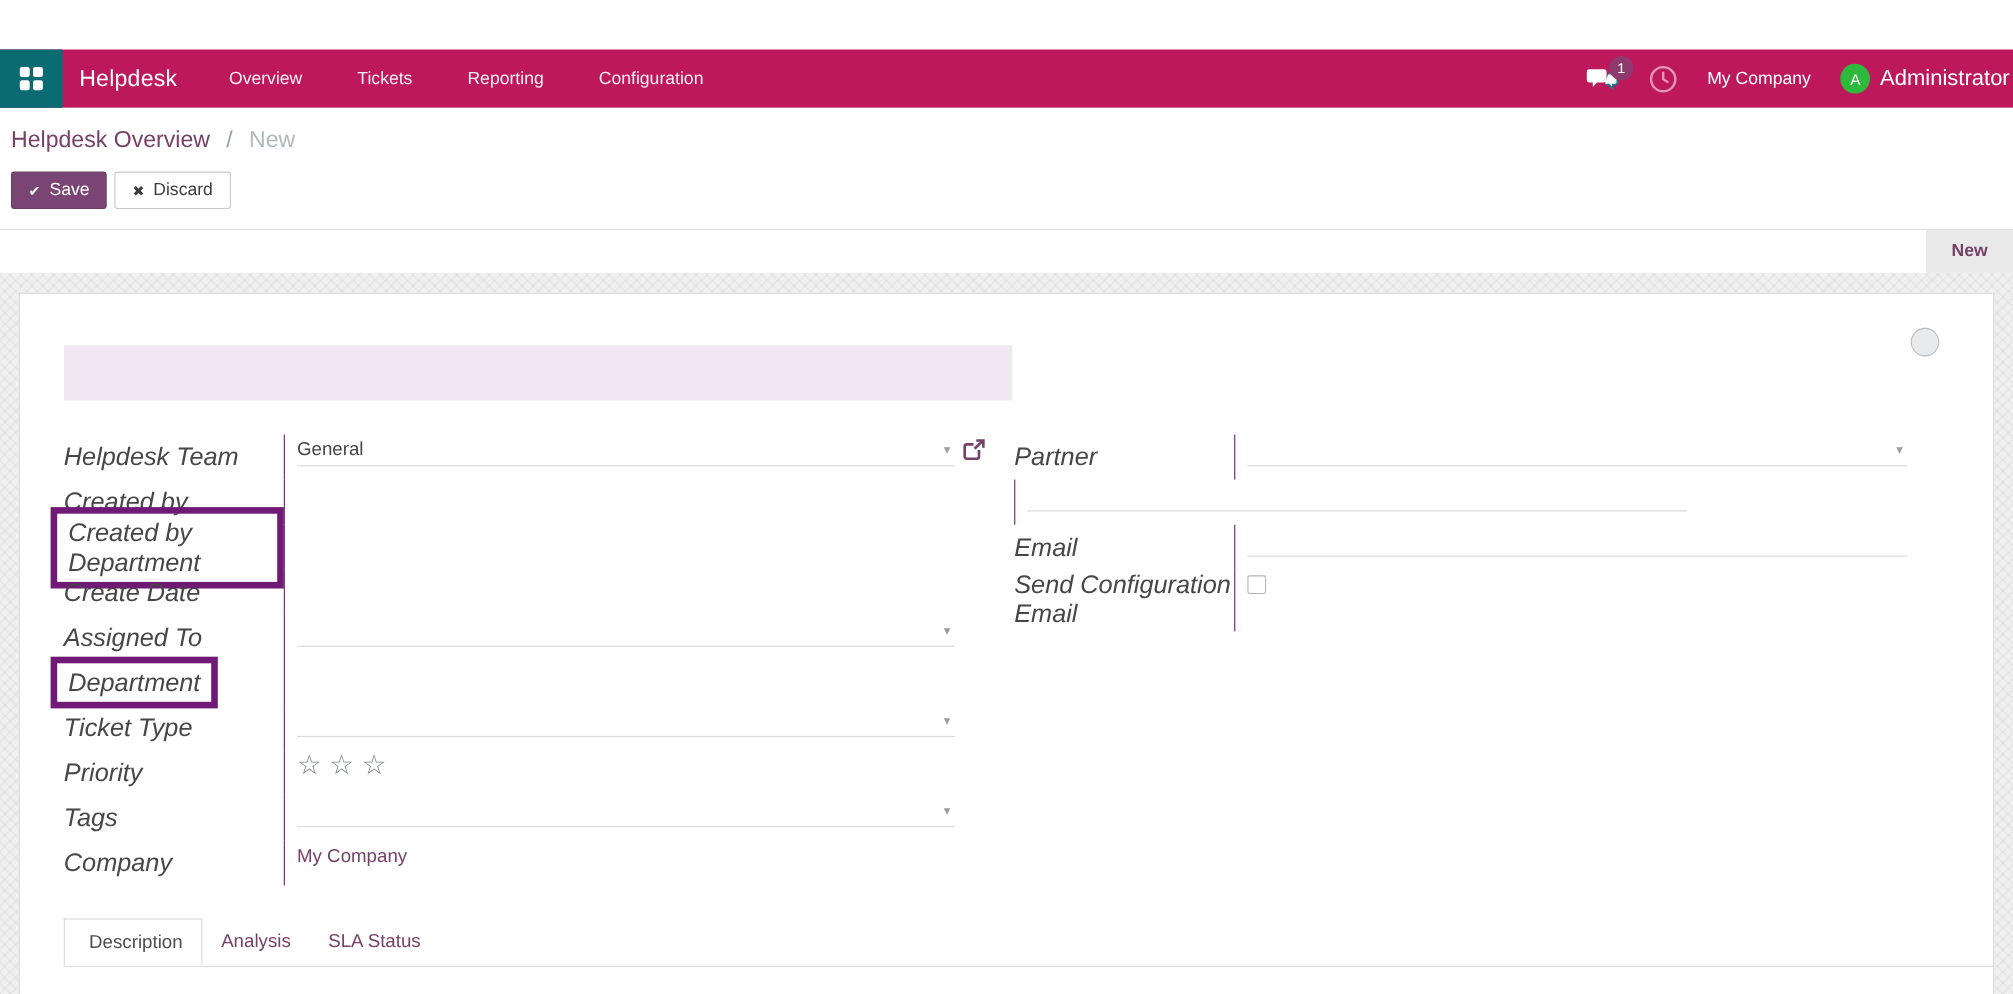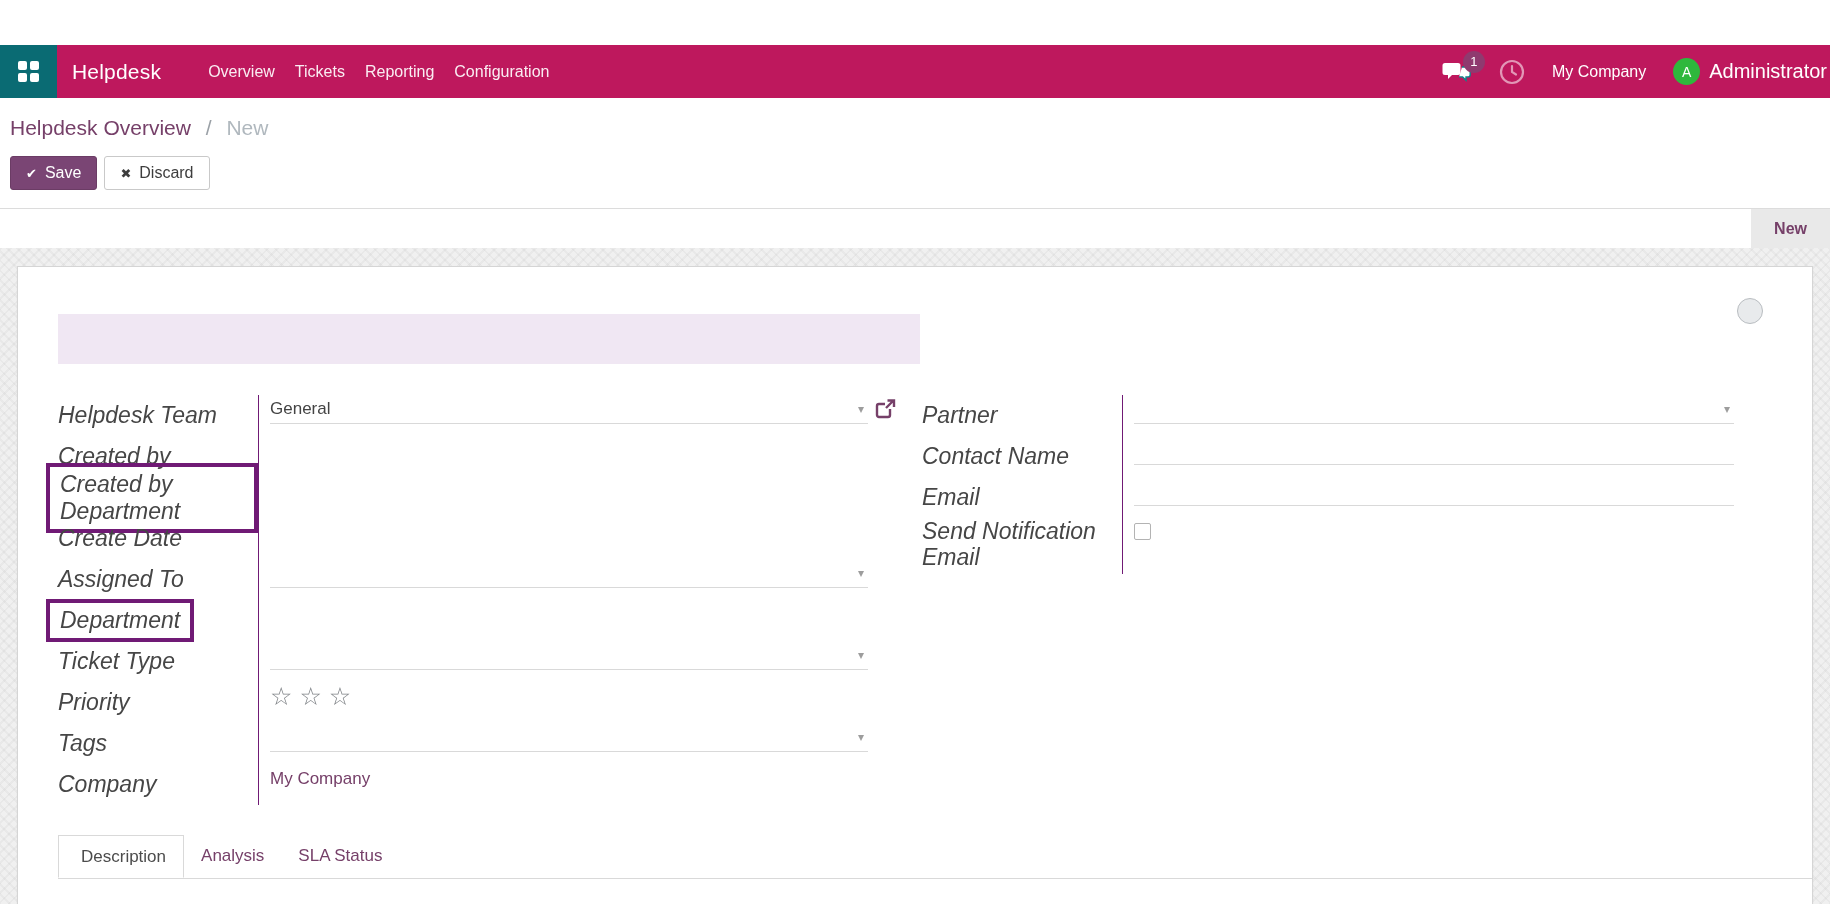--- a/index.html
+++ b/index.html
@@ -5,21 +5,21 @@
   * { margin:0; padding:0; box-sizing:border-box; }
   html,body { width:1830px; height:904px; overflow:hidden;
     font-family:"Liberation Sans", sans-serif; background:#fff; color:#4c4c4c; }
 
   
   .topbar { height:53px; background:#be185d; display:flex; align-items:center; color:#fff;margin-top:45px; }
   .apps-btn { width:57px; height:53px; background:#0a6b73; display:flex; align-items:center; justify-content:center; cursor:pointer; }
   .apps-grid { width:21px; height:21px; display:grid; grid-template-columns:9px 9px; grid-template-rows:9px 9px; gap:3px; }
   .apps-grid span { background:#fff; border-radius:2px; }
   .brand { font-size:21px; margin-left:15px; letter-spacing:.2px; cursor:pointer; }
-  .menus { display:flex; margin-left:47px; gap:20px; font-size:16px; }
+  .menus { display:flex; margin-left:47px; gap:50px; font-size:16px; }
   .menus .menu-item { color:rgba(255,255,255,.92); cursor:pointer; line-height:53px; }
   .topbar-right { margin-left:auto; display:flex; align-items:center; gap:27px; padding-right:3px; }
   .msg-wrap { position:relative; cursor:pointer; width:30px; height:26px; }
   .msg-badge { position:absolute; top:-8px; right:-13px; min-width:22px; height:22px; border-radius:50%;
     background:#8f3a6f; color:#fff; font-size:13px; display:flex; align-items:center; justify-content:center; }
   .clock-wrap { cursor:pointer; display:flex; }
   .company-switch { font-size:16px; cursor:pointer; }
   .user-menu { display:flex; align-items:center; gap:9px; cursor:pointer; }
   .avatar { width:27px; height:27px; border-radius:50%; background:#2eb83c; color:#fff; font-size:14px;
     display:flex; align-items:center; justify-content:center; }
@@ -66,21 +66,21 @@
   .o-label { width:200px; display:flex; align-items:center; font-size:23px; color:#464646;font-style:italic; }
   .o-row.tall .o-label { align-items:flex-start; line-height:26px; }
   .o-cell { flex:1; border-left:1px solid #701a75; padding-left:11px; display:flex; align-items:flex-start; }
   .o-input { width:598px; height:29px; border-bottom:1px solid #d9d9d9; display:flex; align-items:center;
     font-size:17px; color:#444; cursor:pointer; }
   .group-right .o-input { width:600px; }
   .o-input.no-line { border-bottom:none; cursor:default; }
   .o-value { flex:1; }
   .caret-icon { color:#9d9d9d; font-size:12px; margin-right:4px; }
   .ext-link { margin-left:7px; margin-top:3px; cursor:pointer; display:flex; }
-  .red-outline { border:4px solid #701a75; padding:4px 10px; margin-left:-12px; display:inline-block; }
+  .red-outline { border:6px solid #701a75; padding:4px 10px; margin-left:-12px; display:inline-block; }
   .stars { display:flex; gap:7px; font-size:25px; color:#808488; }
   .stars span { cursor:pointer; line-height:29px; }
   .link-val { color:#764069; font-size:17px; cursor:pointer; line-height:29px; }
   .o-checkbox { width:17px; height:17px; border:1px solid #b3b3b3; border-radius:2px; background:#fff;
     margin-top:5px; cursor:pointer; }
 
   
   .notebook { margin-top:30px; margin-right:-40px; display:flex; border-bottom:1px solid #d9d9d9; }
   .tab { height:43px; line-height:42px; padding:0 17px; font-size:17px; color:#764069; cursor:pointer; }
   .tab.active { color:#4c4c4c; background:#fff; border:1px solid #d9d9d9; border-bottom:1px solid #fff; margin-bottom:-1px;padding-left:22px; }
@@ -264,39 +264,38 @@
           <div class="o-label">Partner</div>
           <div class="o-cell">
             <div class="o-input">
               <span class="o-value"></span>
               <span class="caret-icon">▾</span>
             </div>
           </div>
         </div>
 
         <div class="o-row">
-          <div class="o-label">Contact Name</div>
           <div class="o-cell">
             <div class="o-input">
               <span class="o-value"></span>
             </div>
           </div>
         </div>
 
         <div class="o-row">
           <div class="o-label">Email</div>
           <div class="o-cell">
             <div class="o-input">
               <span class="o-value"></span>
             </div>
           </div>
         </div>
 
         <div class="o-row tall">
-          <div class="o-label">Send Notification Email</div>
+          <div class="o-label">Send Configuration Email</div>
           <div class="o-cell">
             <div class="o-checkbox"></div>
           </div>
         </div>
       </div>
     </div>
 
     <div class="notebook">
       <div class="tab active">Description</div>
       <div class="tab">Analysis</div>

